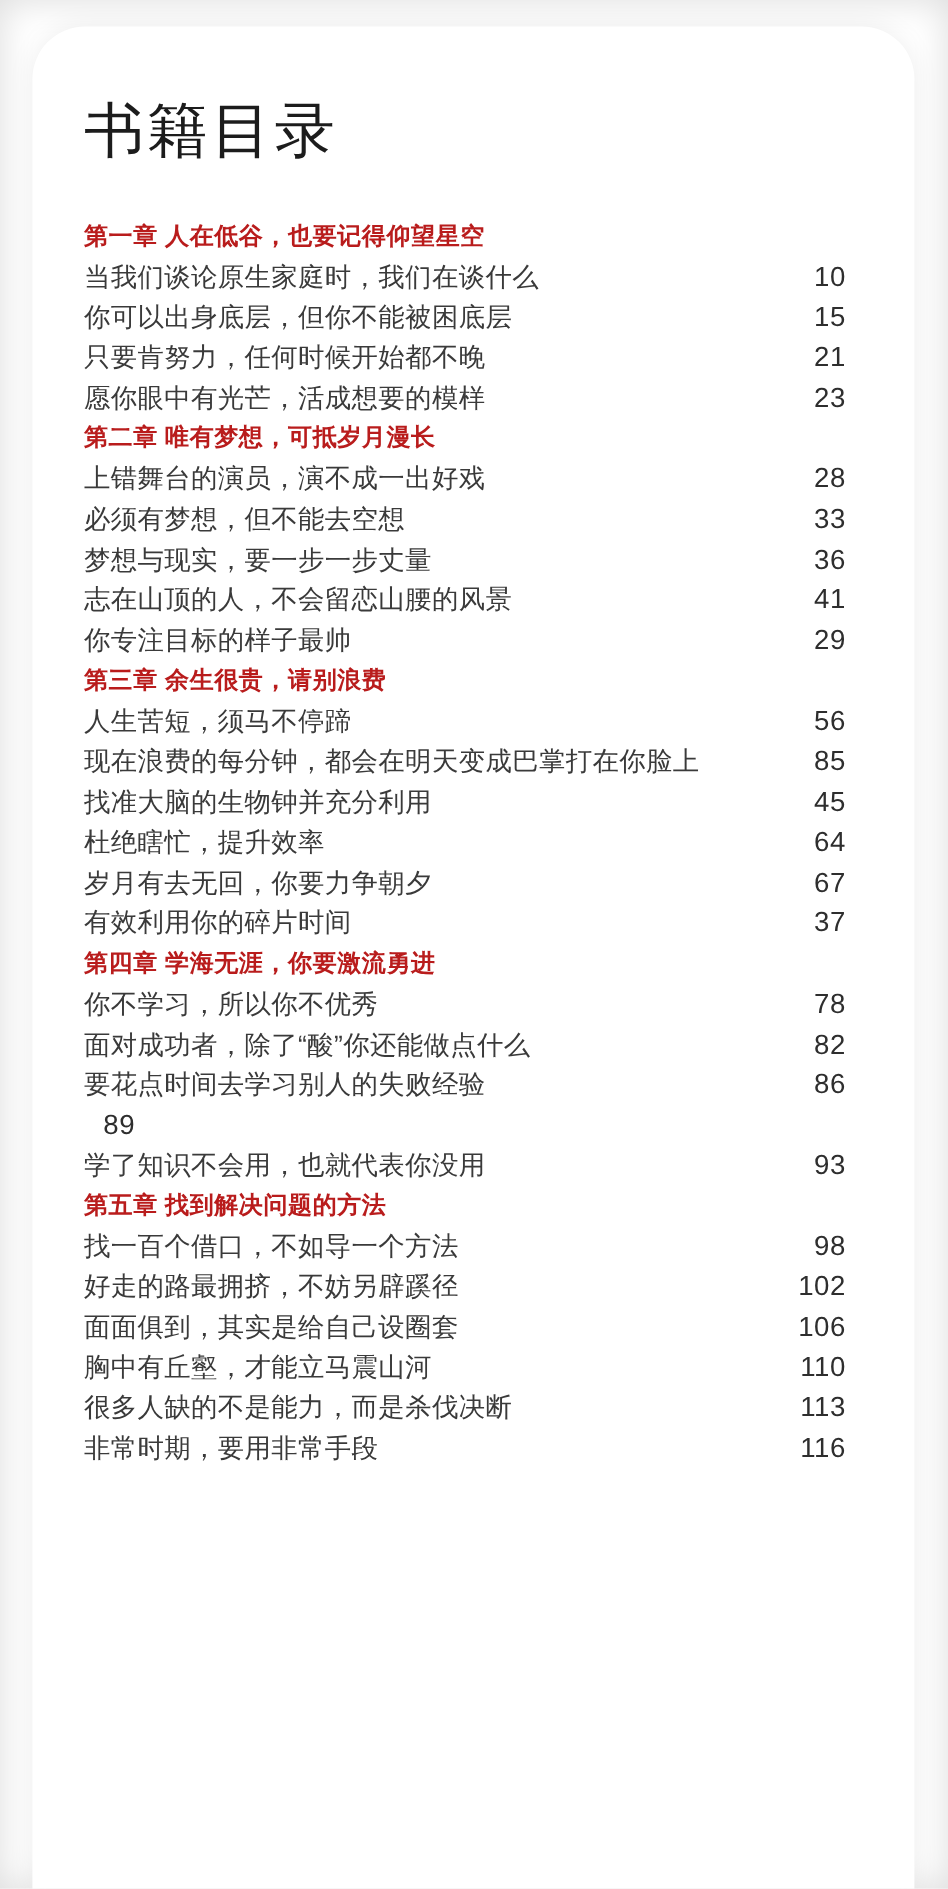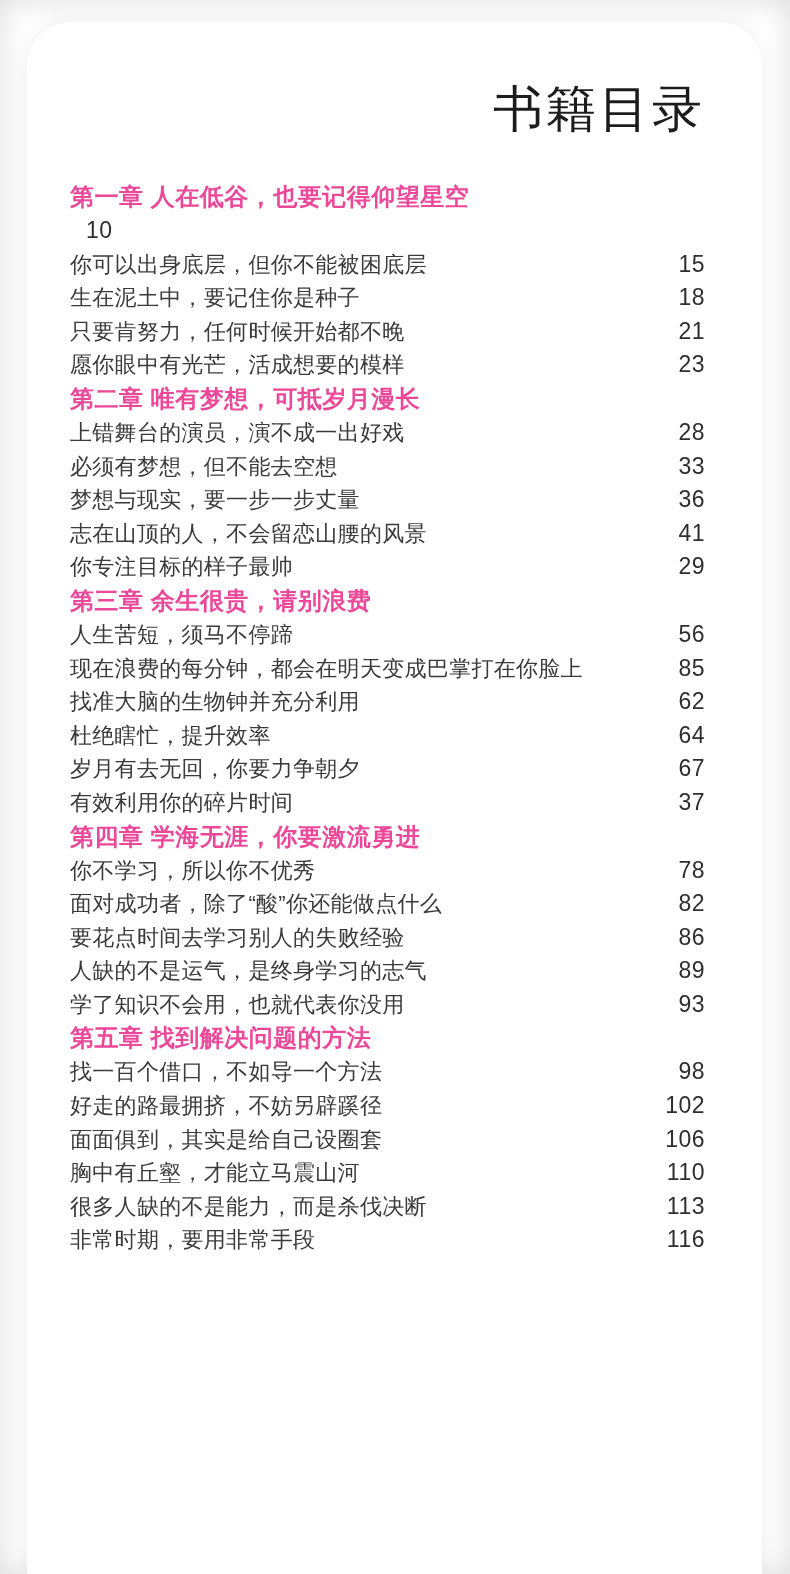--- a/index.html
+++ b/index.html
@@ -30,38 +30,38 @@
     height: calc(1574px - 22px);
     background: #ffffff;
     border-radius: 44px 44px 0 0;
     box-shadow: 0 0 22px rgba(0,0,0,0.07);
     z-index: 1;
     box-sizing: border-box;
     padding: 56px 57px 0 43px;
     overflow: hidden;
   }
   .page-title {
-    text-align: right;
+    text-align: left;
     font-size: 50px;
     line-height: 62px;
     font-weight: 500;
     letter-spacing: 3px;
     color: #1c1c1c;
     margin: 0;
   }
   .chapter {
   }
   .chapter:first-of-type {
     margin-top: 40px;
   }
   .chapter-title {
-    font-size: 24px;
+    font-size: 20px;
     line-height: 34px;
     font-weight: 700;
-    color: #ec4899;
+    color: #b91c1c;
     letter-spacing: 0.5px;
   }
   .toc-row {
     display: flex;
     justify-content: space-between;
     align-items: baseline;
     line-height: 33.6px;
     cursor: pointer;
   }
   .toc-label {
@@ -84,32 +84,29 @@
 
 <div class="page-vignette"></div>
 
 <div class="content-card">
   <h1 class="page-title">书籍目录</h1>
   <div id="chapters-root">
   <section class="chapter">
     <div class="chapter-title">第一章 人在低谷，也要记得仰望星空</div>
     <div class="chapter-items">
   <div class="toc-row">
+    <span class="toc-label">当我们谈论原生家庭时，我们在谈什么</span>
     <span class="toc-page">10</span>
   </div>
 
   <div class="toc-row">
     <span class="toc-label">你可以出身底层，但你不能被困底层</span>
     <span class="toc-page">15</span>
   </div>
 
-  <div class="toc-row">
-    <span class="toc-label">生在泥土中，要记住你是种子</span>
-    <span class="toc-page">18</span>
-  </div>
 
   <div class="toc-row">
     <span class="toc-label">只要肯努力，任何时候开始都不晚</span>
     <span class="toc-page">21</span>
   </div>
 
   <div class="toc-row">
     <span class="toc-label">愿你眼中有光芒，活成想要的模样</span>
     <span class="toc-page">23</span>
   </div>
@@ -155,21 +152,21 @@
     <span class="toc-page">56</span>
   </div>
 
   <div class="toc-row">
     <span class="toc-label">现在浪费的每分钟，都会在明天变成巴掌打在你脸上</span>
     <span class="toc-page">85</span>
   </div>
 
   <div class="toc-row">
     <span class="toc-label">找准大脑的生物钟并充分利用</span>
-    <span class="toc-page">62</span>
+    <span class="toc-page">45</span>
   </div>
 
   <div class="toc-row">
     <span class="toc-label">杜绝瞎忙，提升效率</span>
     <span class="toc-page">64</span>
   </div>
 
   <div class="toc-row">
     <span class="toc-label">岁月有去无回，你要力争朝夕</span>
     <span class="toc-page">67</span>
@@ -194,21 +191,20 @@
     <span class="toc-label">面对成功者，除了“酸”你还能做点什么</span>
     <span class="toc-page">82</span>
   </div>
 
   <div class="toc-row">
     <span class="toc-label">要花点时间去学习别人的失败经验</span>
     <span class="toc-page">86</span>
   </div>
 
   <div class="toc-row">
-    <span class="toc-label">人缺的不是运气，是终身学习的志气</span>
     <span class="toc-page">89</span>
   </div>
 
   <div class="toc-row">
     <span class="toc-label">学了知识不会用，也就代表你没用</span>
     <span class="toc-page">93</span>
   </div>
 </div>
   </section>
 

